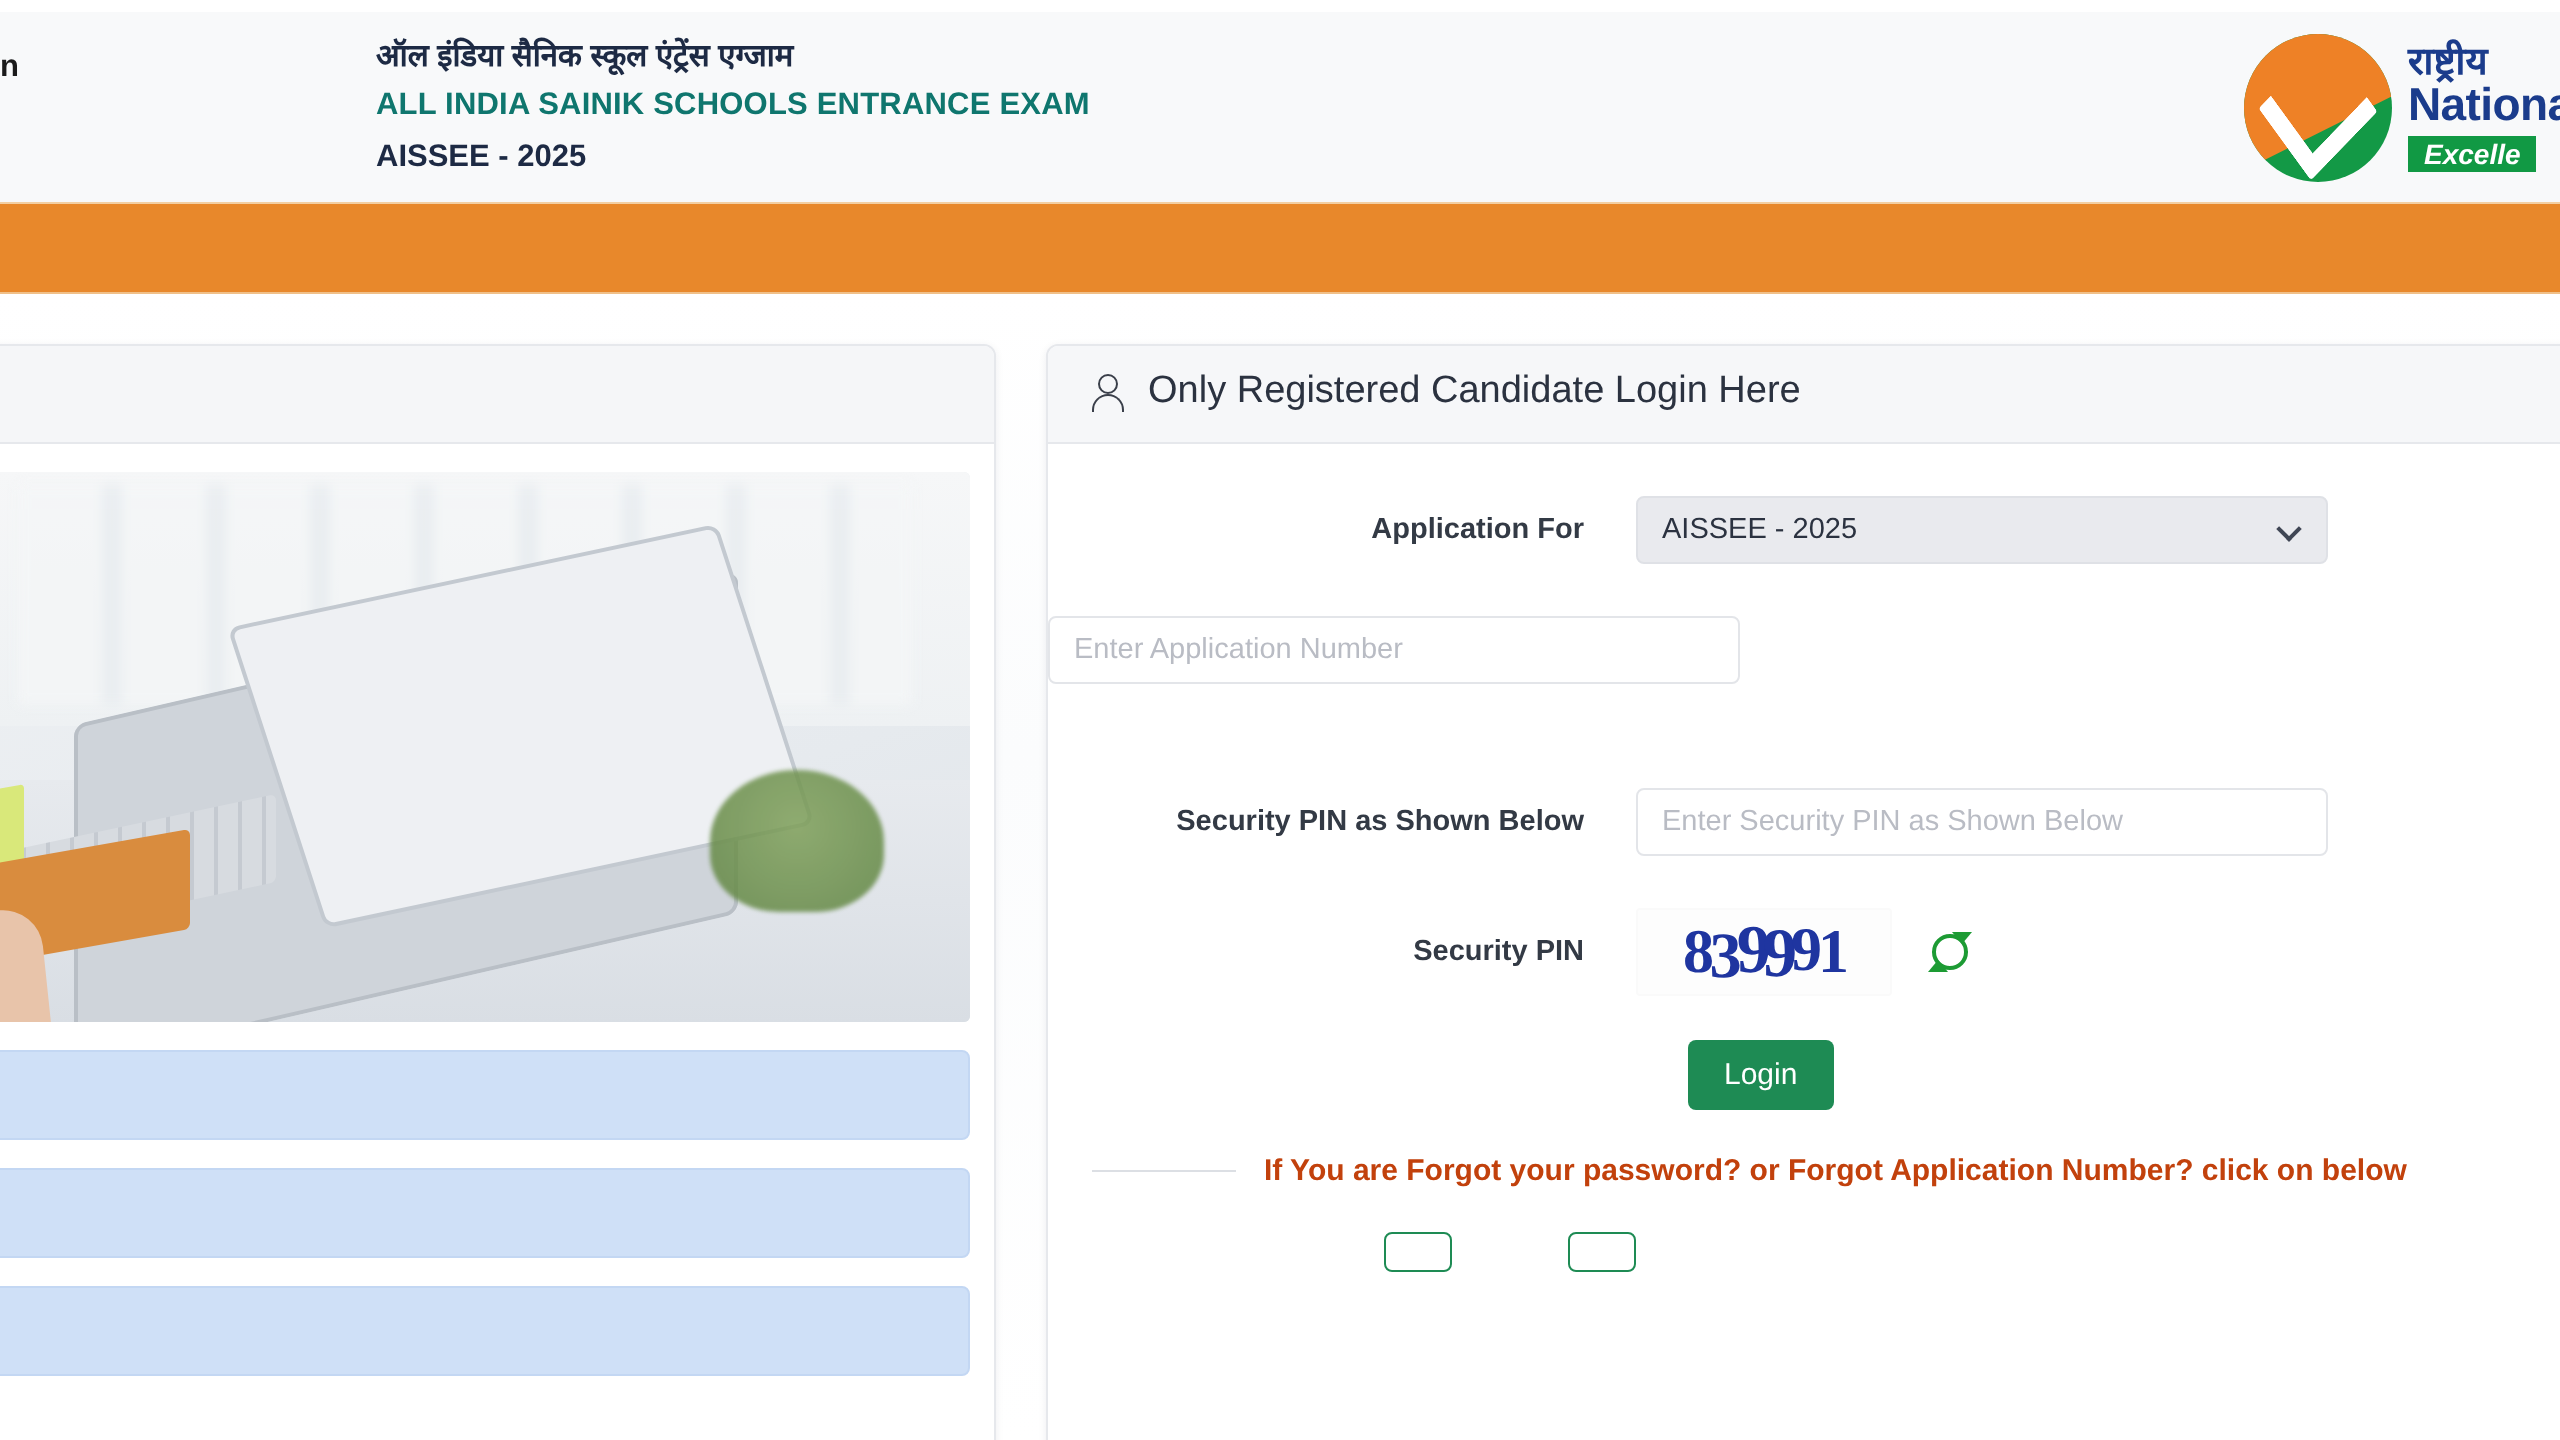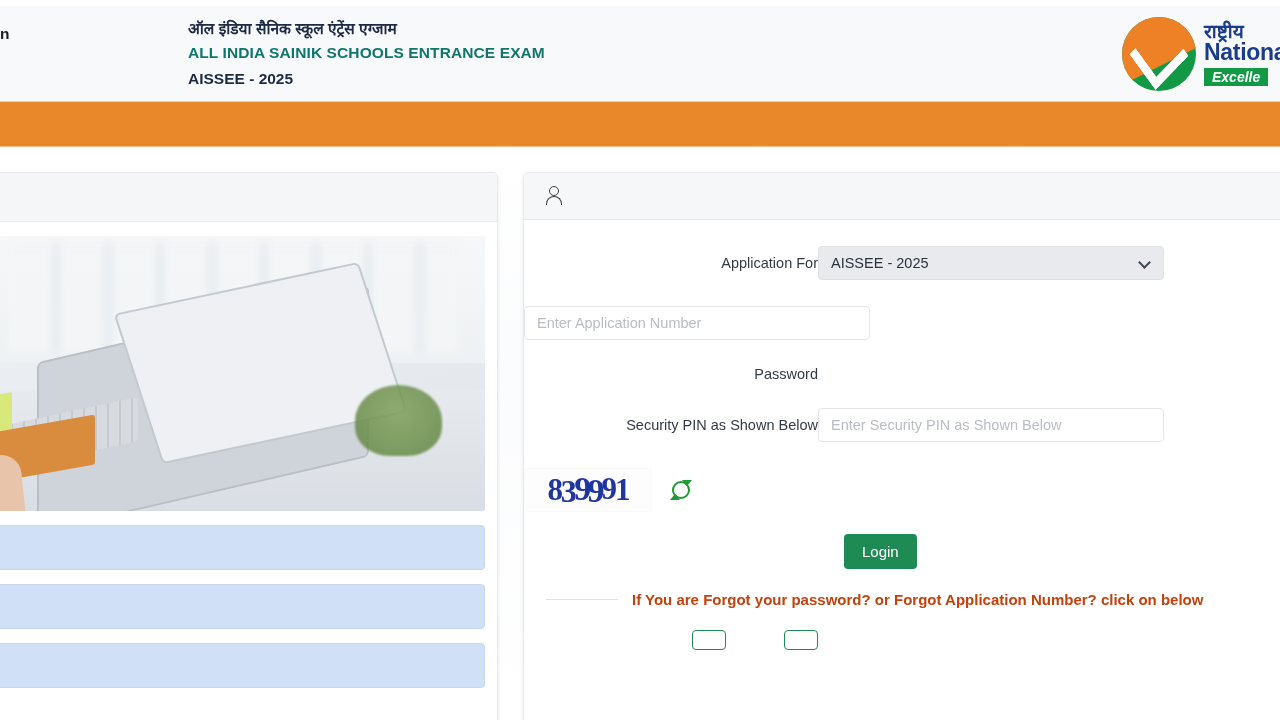--- a/index.html
+++ b/index.html
@@ -163,22 +163,22 @@
   .person-icon .body {
     position: absolute; left: 0px; top: 11px; width: 16px; height: 9px;
     border: 1.6px solid #3a3f4a; border-bottom: none;
     border-radius: 9px 9px 0 0;
   }
   .right-card-head .title { font-size: 19px; color: #2b3240; font-weight: normal; }
 
   .form { padding: 26px 0 0 0; }
   .frow { display: flex; align-items: center; margin-bottom: 26px; }
   .frow .lbl {
-    width: 294px; text-align: right; 
-    font-size: 14.5px; font-weight: normal; color: #333a45;
+    width: 294px; text-align: right; padding-right: 26px;
+    font-size: 14.5px; font-weight: bold; color: #333a45;
   }
   .fctl { width: 346px; position: relative; }
   .select-box {
     width: 100%; height: 34px; background: #e9eaee; border: 1px solid #dfe1e6;
     border-radius: 4px; display: flex; align-items: center; padding: 0 12px;
     font-size: 14.5px; color: #2b3240; position: relative;
   }
   .chev {
     position: absolute; right: 14px; top: 11px;
     width: 9px; height: 9px; border-right: 2px solid #3f4654; border-bottom: 2px solid #3f4654;
@@ -316,20 +316,21 @@
       </div>
     </div>
   </div>
 
   <div class="right-card">
     <div class="right-card-head">
       <div class="person-icon">
         <div class="head"></div>
           <div class="body"></div>
       </div>
+      <div class="title">Only Registered Candidate Login Here</div>
     </div>
 
     <div class="form">
 
       <div class="frow">
         <div class="lbl">Application For</div>
         <div class="fctl">
           <div class="select-box">
             <span>AISSEE - 2025</span>
             <span class="chev"></span>
@@ -339,33 +340,33 @@
 
       <div class="frow">
         <div class="fctl">
           <div class="input-box">
             <span>Enter Application Number</span>
           </div>
         </div>
       </div>
 
       <div class="frow">
-        <div class="lbl">Password</div>
       </div>
 
       <div class="frow">
         <div class="lbl">Security PIN as Shown Below</div>
         <div class="fctl">
           <div class="input-box">
             <span>Enter Security PIN as Shown Below</span>
           </div>
         </div>
       </div>
 
       <div class="captcha-row">
+        <div class="lbl">Security PIN</div>
         <div class="captcha-wrap">
           <div class="captcha-img">
               <span>8</span>
               <span>3</span>
               <span>9</span>
               <span>9</span>
               <span>9</span>
               <span>1</span>
             </div>
           <div class="refresh-icon">

